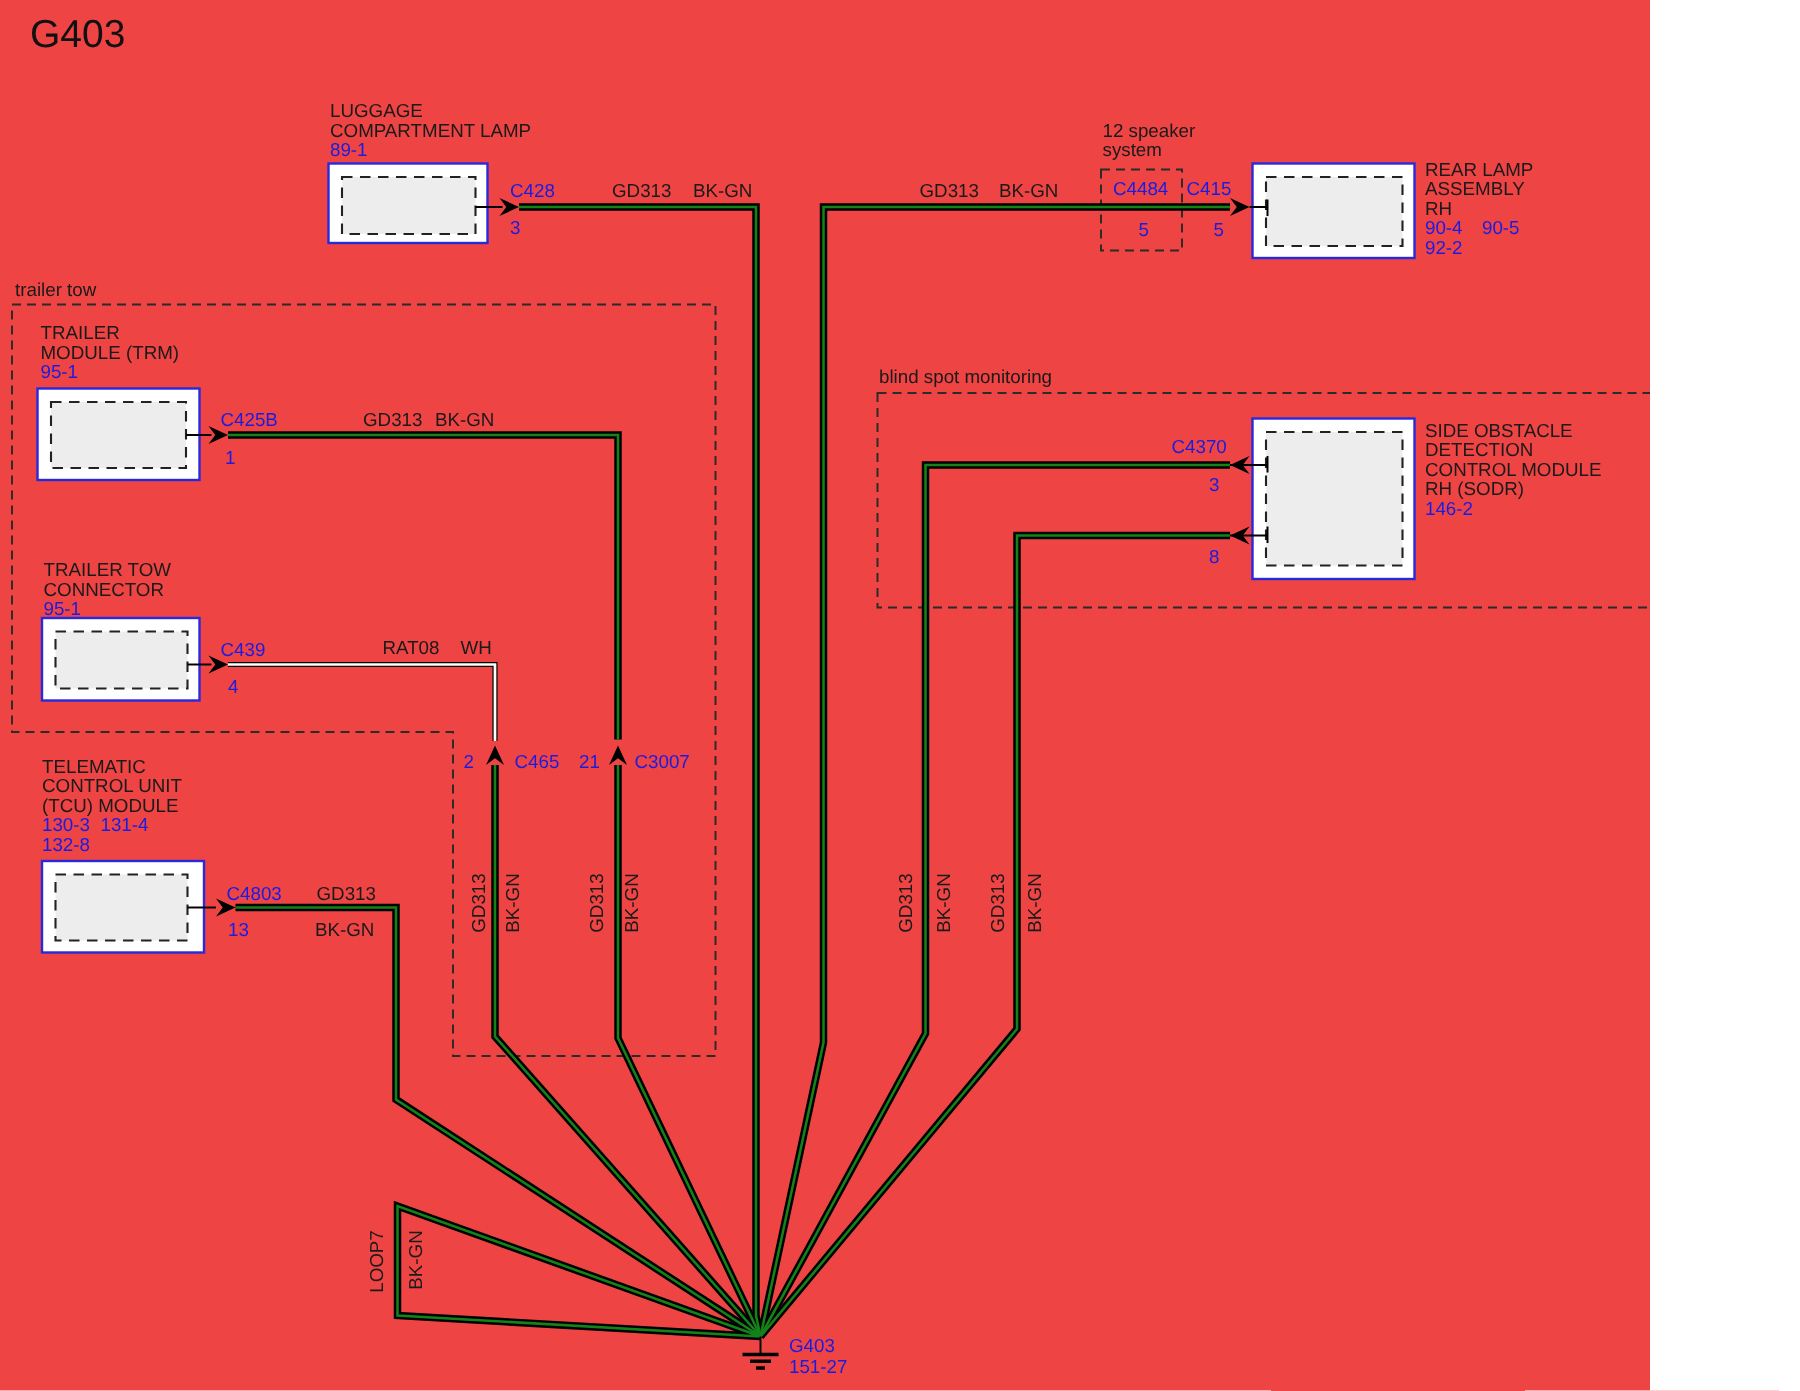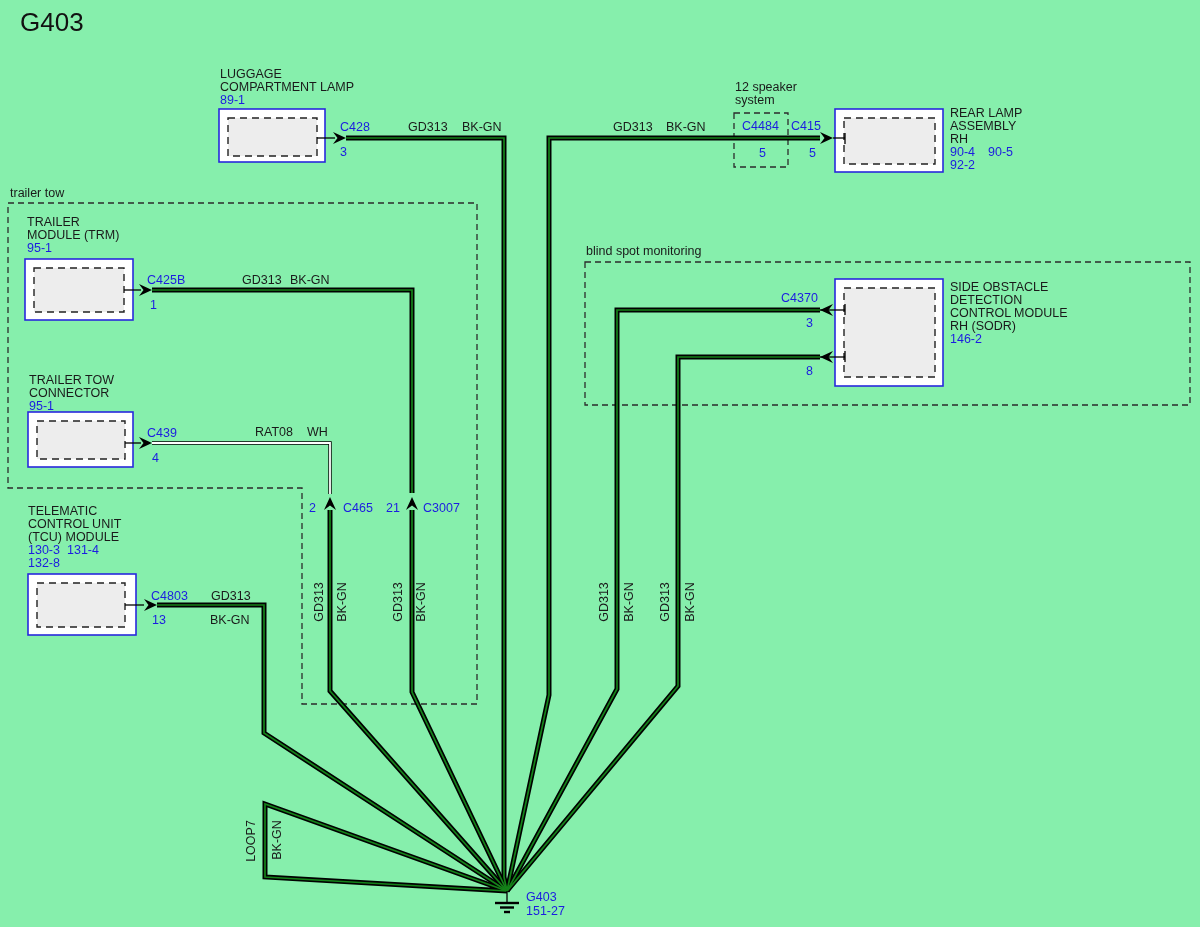--- a/index.html
+++ b/index.html
@@ -1,16 +1,16 @@
 <!DOCTYPE html>
 <html><head>
 <meta charset="utf-8">
 <style>
   html,body{margin:0;padding:0;background:#ffffff;}
-  .stage{position:relative;width:1200px;height:927px;background:#86efac;overflow:hidden;}
+  .stage{position:relative;width:1100px;height:927px;background:#ef4444;overflow:hidden;}
   svg text{font-family:"Liberation Sans","DejaVu Sans",sans-serif;font-size:12.5px;fill:#1a1a1a;}
   svg text.blue{fill:#1c1ce0;}
   svg text.title{font-size:26px;fill:#111111;}
   .wblk{stroke:#000000;stroke-width:5;fill:none;stroke-linejoin:miter;}
   .wgrn{stroke:#148219;stroke-width:1.7;fill:none;stroke-linejoin:miter;}
   .wwo{stroke:#000000;stroke-width:3.4;fill:none;stroke-linejoin:miter;}
   .wwi{stroke:#ffffff;stroke-width:1.8;fill:none;stroke-linejoin:miter;}
   .pin{stroke:#000000;stroke-width:1.3;fill:none;}
   .region{fill:none;stroke:#2b2b2b;stroke-width:1.3;stroke-dasharray:6 4;}
   .bluebox{fill:#ffffff;stroke:#2828dd;stroke-width:1.6;}

